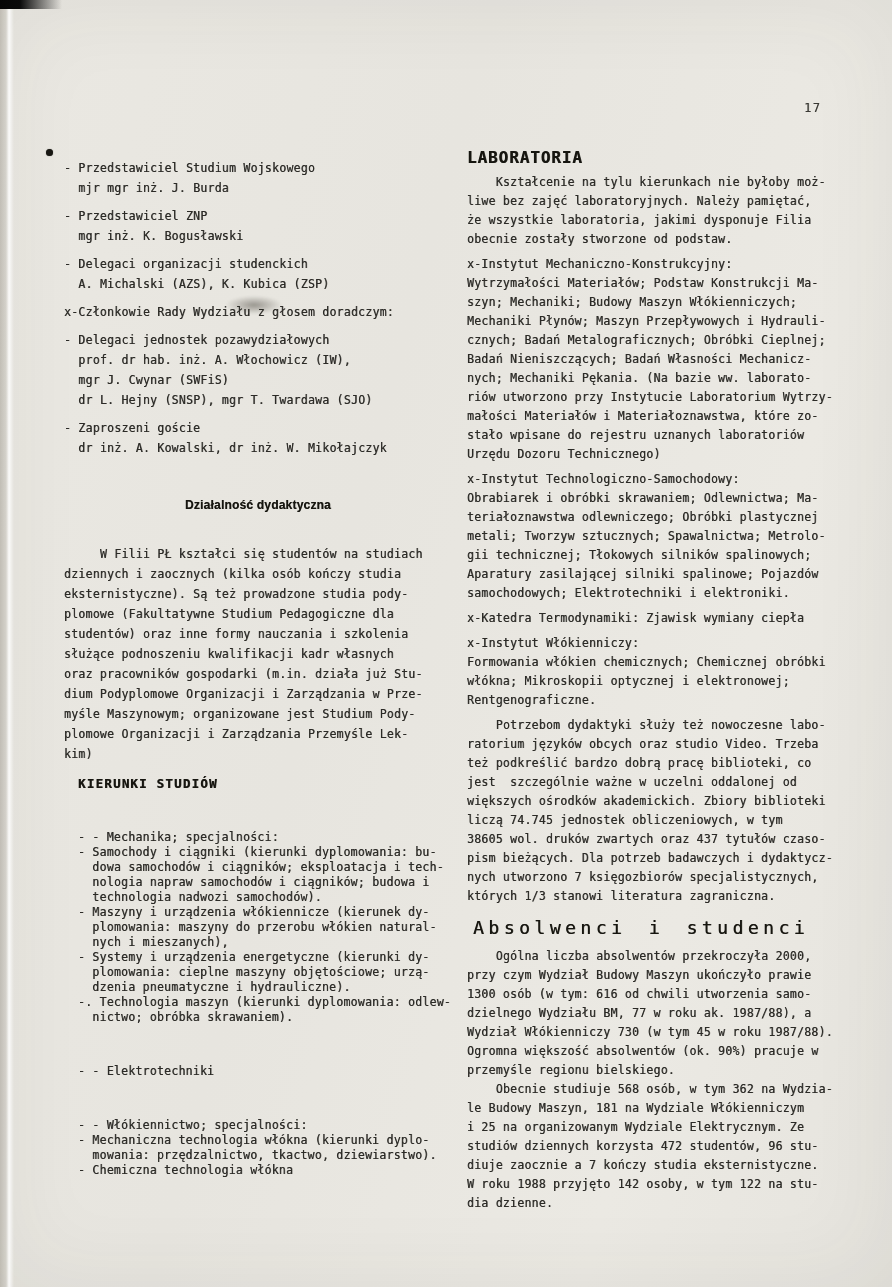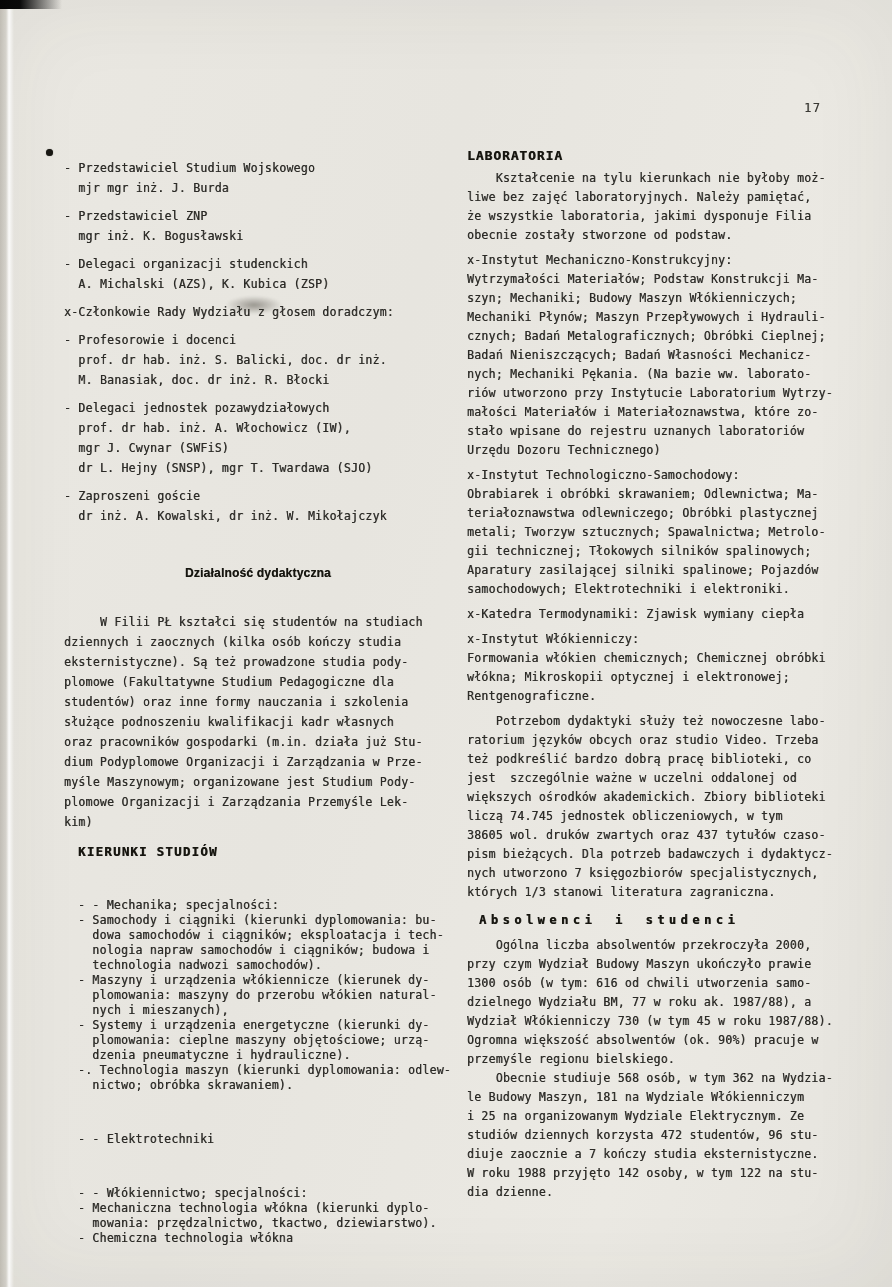--- a/index.html
+++ b/index.html
@@ -54,27 +54,27 @@
     text-shadow:0.3px 0 rgba(22,21,15,0.7);
   }
   .h-kier{
     font-weight:700;font-size:12.5px;letter-spacing:1.2px;color:#16150f;
     margin:12px 0 8px 0;text-shadow:0.5px 0 rgba(22,21,15,0.8);
   }
   .kierunki{padding-left:14px;}
   .kier-block{margin-bottom:9px;}
   .kierunki .line-block{line-height:15px;margin-top:39px;}
   .h-lab{
-    font-weight:700;font-size:13px;letter-spacing:0.9px;color:#16150f;
+    font-weight:700;font-size:16px;letter-spacing:0.9px;color:#16150f;
     margin-bottom:6px;text-shadow:0.5px 0 rgba(22,21,15,0.8);
   }
   .rpara{margin-bottom:6px;}
   .h-abs{
-    font-weight:700;font-size:12px;letter-spacing:4.5px;word-spacing:7px;
-    color:#16150f;margin:11px 0 9px 12px;text-shadow:0.5px 0 rgba(22,21,15,0.8);
+    font-weight:400;font-size:18px;letter-spacing:4.5px;word-spacing:7px;
+    color:#16150f;margin:11px 0 9px 6px;text-shadow:0.5px 0 rgba(22,21,15,0.8);
   }
 </style>
 </head>
 <body>
 
 <div class="page">
 
   <div class="scan-edge"></div>
   <div class="scan-corner"></div>
   <div class="margin-bullet"></div>
@@ -83,23 +83,20 @@
   <div class="page-number">17</div>
 
   <div class="col col-left">
     <div class="line-block attendee">- Przedstawiciel Studium Wojskowego
   mjr mgr inż. J. Burda</div>
     <div class="line-block attendee">- Przedstawiciel ZNP
   mgr inż. K. Bogusławski</div>
     <div class="line-block attendee">- Delegaci organizacji studenckich
   A. Michalski (AZS), K. Kubica (ZSP)</div>
     <div class="line-block attendee">x-Członkowie Rady Wydziału z głosem doradczym:</div>
-    <div class="line-block attendee">- Profesorowie i docenci
-  prof. dr hab. inż. S. Balicki, doc. dr inż.
-  M. Banasiak, doc. dr inż. R. Błocki</div>
     <div class="line-block attendee">- Delegaci jednostek pozawydziałowych
   prof. dr hab. inż. A. Włochowicz (IW),
   mgr J. Cwynar (SWFiS)
   dr L. Hejny (SNSP), mgr T. Twardawa (SJO)</div>
     <div class="line-block attendee">- Zaproszeni goście
   dr inż. A. Kowalski, dr inż. W. Mikołajczyk</div>
 
     <div class="h-dzial">Działalność dydaktyczna</div>
 
     <div class="line-block" style="line-height:20px;">     W Filii PŁ kształci się studentów na studiach

